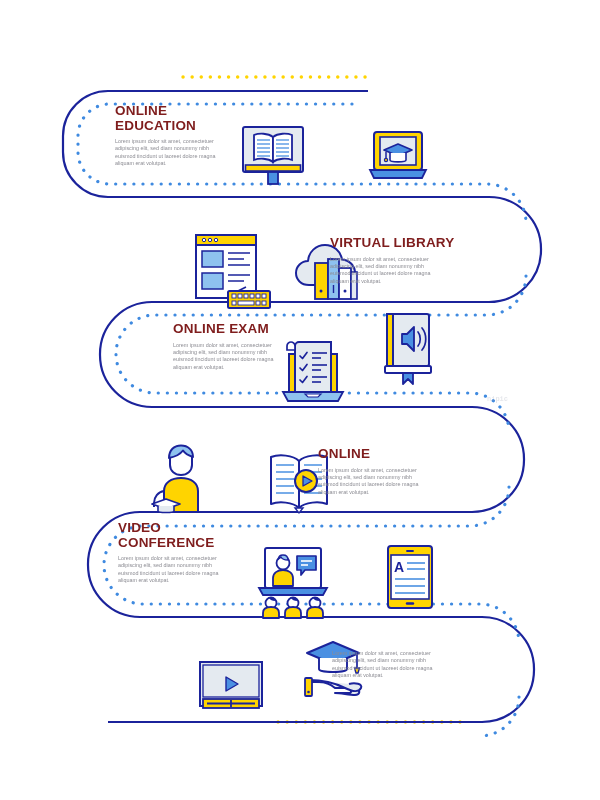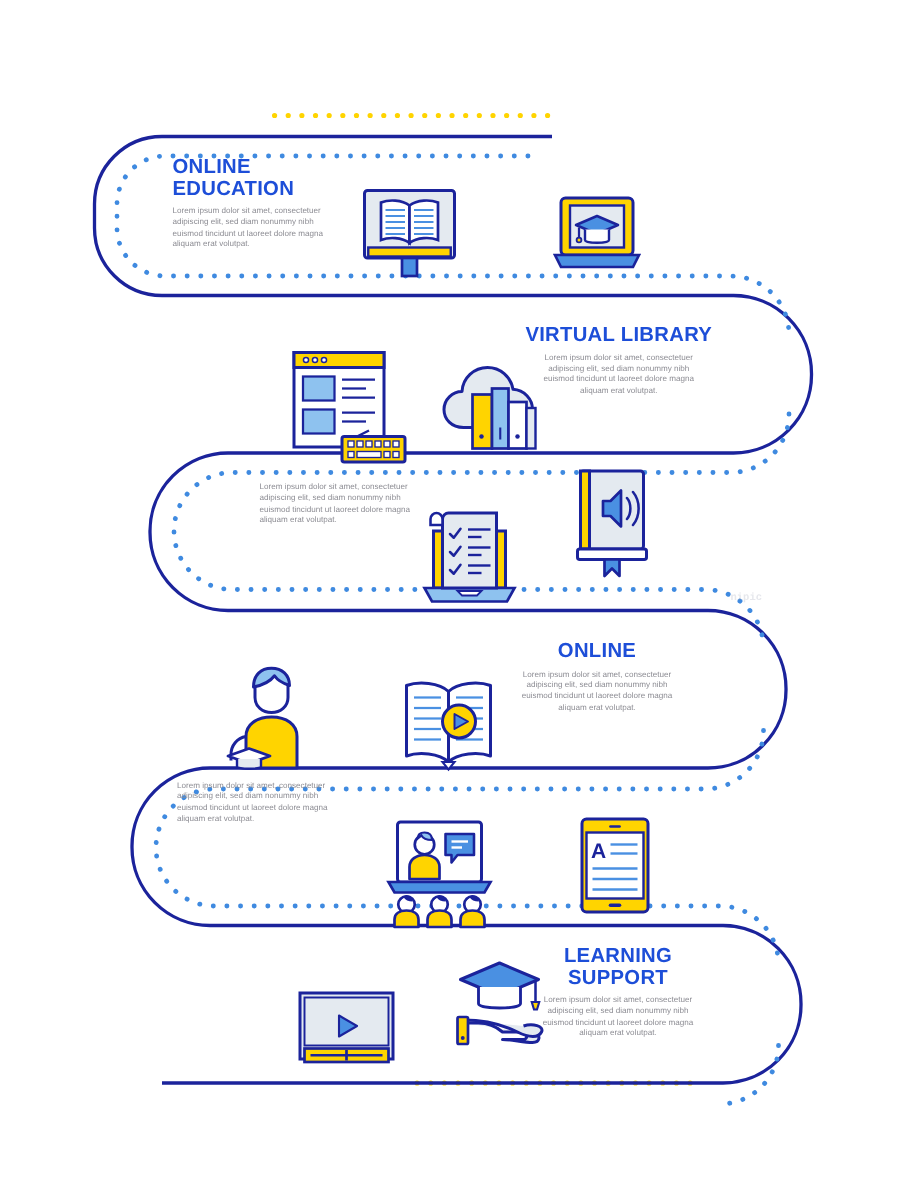--- a/index.html
+++ b/index.html
@@ -10,34 +10,34 @@
   }
   #stage{position:absolute;inset:0;width:600px;height:800px;}
   svg.layer{position:absolute;left:0;top:0;width:600px;height:800px;}
   .txtblock{position:absolute;}
   .title{
     font-family:"Liberation Sans", sans-serif;
     font-weight:bold;
     font-size:13.5px;
     letter-spacing:0.2px;
     line-height:14.5px;
-    color:#1d4ed8;
+    color:#7f1d1d;
     margin:0 0 5px 0;
     white-space:pre-line;
   }
   .body{
     font-family:"Liberation Sans", sans-serif;
     font-size:5.4px;
     line-height:7.4px;
     color:#8c8c93;
     margin:0;
     white-space:pre-line;
   }
   .al-left{text-align:left;}
-  .al-right{text-align:center;}
+  .al-right{text-align:left;margin-top:20px;}
   .wm{
     position:absolute;left:404px;top:378px;width:190px;height:42px;
     color:rgba(150,155,175,0.30);
     font-size:25px;font-weight:bold;letter-spacing:2px;
     font-family:Liberation Mono, monospace;
     display:flex;align-items:center;justify-content:center;
     pointer-events:none;
   }
   .wm small{font-size:7px;letter-spacing:0px;margin-right:3px;opacity:.8;}
 </style>
@@ -339,44 +339,45 @@
 
   <div class="txtblock al-right" style="left:330px;top:216px;width:165px;">
     <div class="title">VIRTUAL LIBRARY</div>
     <div class="body">Lorem ipsum dolor sit amet, consectetuer
 adipiscing elit, sed diam nonummy nibh
 euismod tincidunt ut laoreet dolore magna
 aliquam erat volutpat.</div>
   </div>
 
   <div class="txtblock al-left" style="left:173px;top:322px;width:160px;">
+    <div class="title">ONLINE EXAM</div>
     <div class="body">Lorem ipsum dolor sit amet, consectetuer
 adipiscing elit, sed diam nonummy nibh
 euismod tincidunt ut laoreet dolore magna
 aliquam erat volutpat.</div>
   </div>
 
   <div class="txtblock al-right" style="left:318px;top:427px;width:160px;">
     <div class="title">ONLINE</div>
     <div class="body">Lorem ipsum dolor sit amet, consectetuer
 adipiscing elit, sed diam nonummy nibh
 euismod tincidunt ut laoreet dolore magna
 aliquam erat volutpat.</div>
   </div>
 
   <div class="txtblock al-left" style="left:118px;top:521px;width:160px;">
+    <div class="title">VIDEO
+CONFERENCE</div>
     <div class="body">Lorem ipsum dolor sit amet, consectetuer
 adipiscing elit, sed diam nonummy nibh
 euismod tincidunt ut laoreet dolore magna
 aliquam erat volutpat.</div>
   </div>
 
   <div class="txtblock al-right" style="left:332px;top:630px;width:160px;">
-    <div class="title">LEARNING
-SUPPORT</div>
     <div class="body">Lorem ipsum dolor sit amet, consectetuer
 adipiscing elit, sed diam nonummy nibh
 euismod tincidunt ut laoreet dolore magna
 aliquam erat volutpat.</div>
   </div>
 
   <div class="wm">
     <small>nipic</small>
   </div>
 

